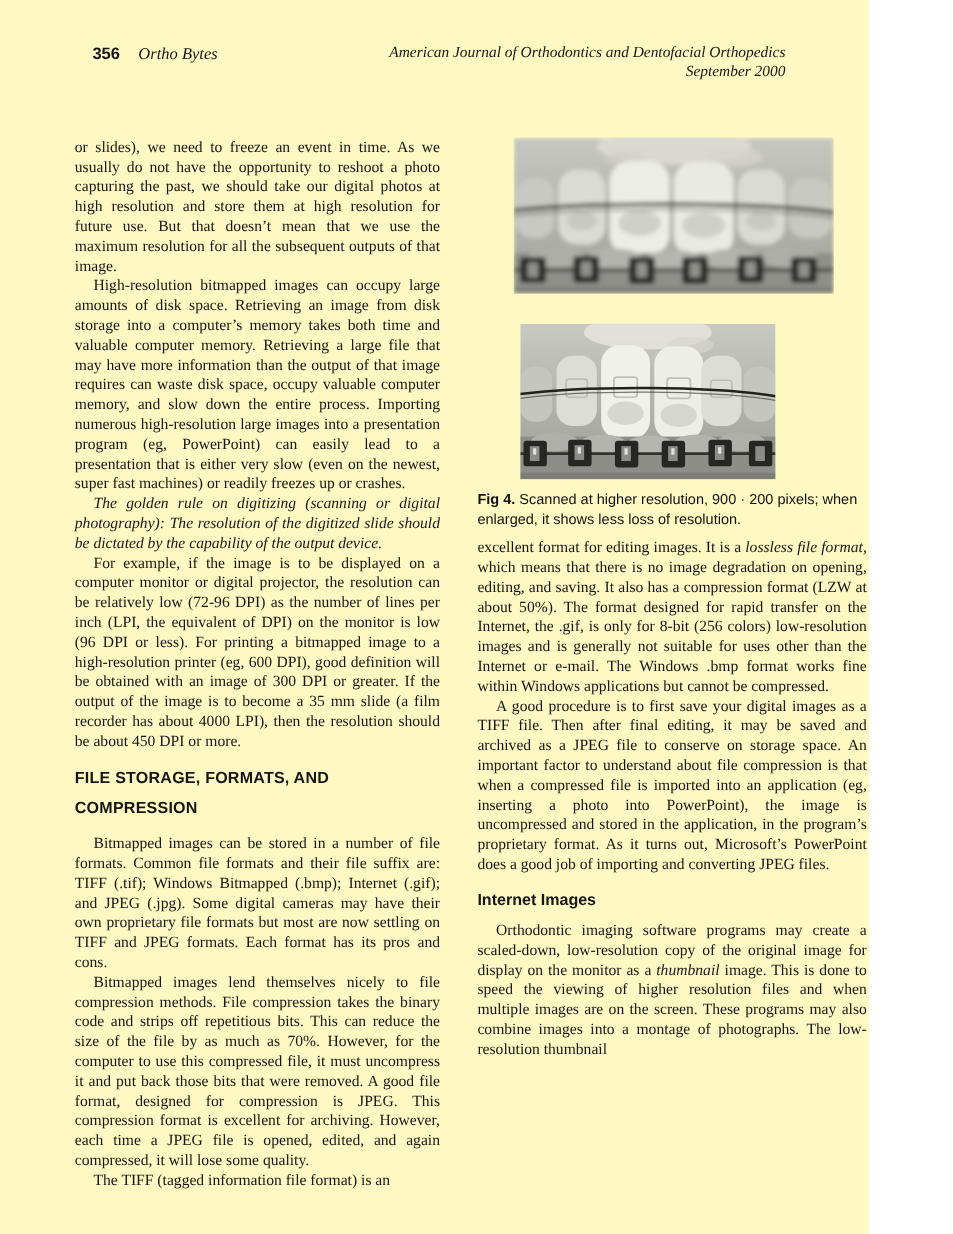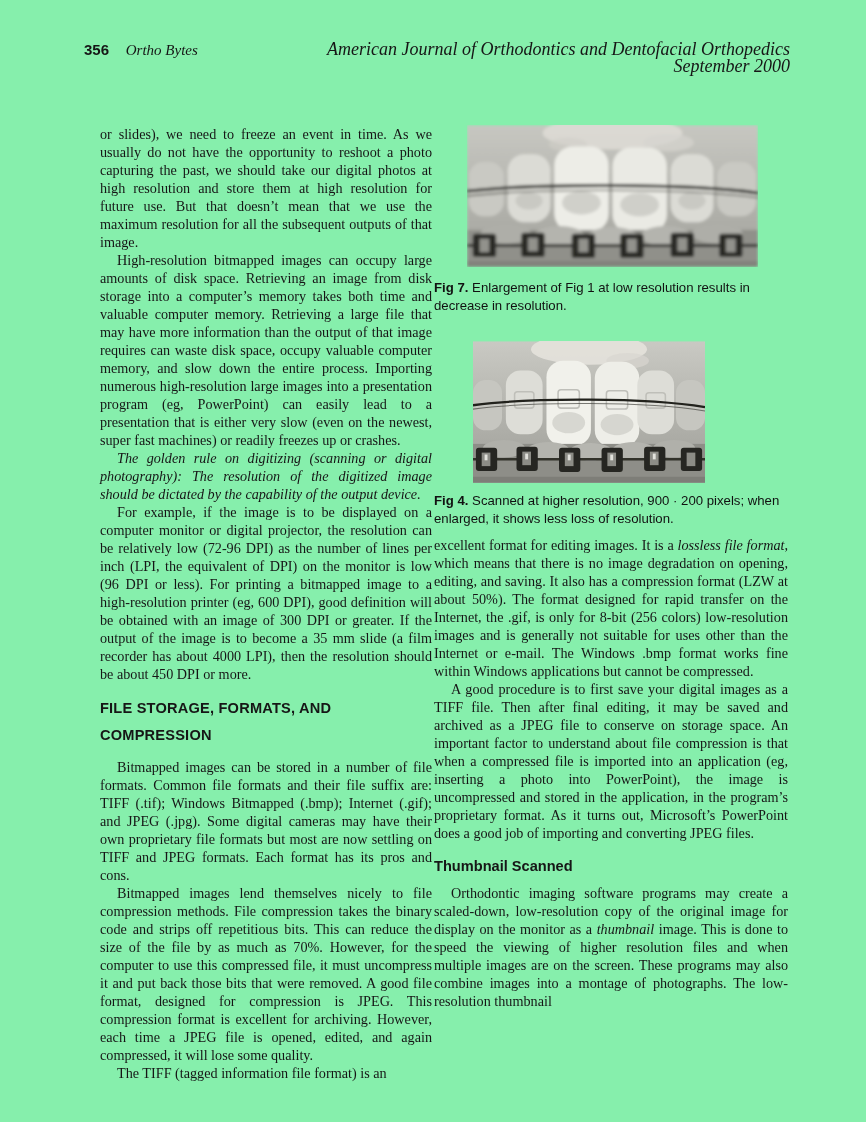--- a/index.html
+++ b/index.html
@@ -1,30 +1,30 @@
 <!DOCTYPE html>
 <html><head>
 <meta charset="utf-8">
 <style>
   html,body{margin:0;padding:0;background:#ffffff;}
   .page{
-    position:relative;width:866px;height:1122px;background:#86efac;
+    position:relative;width:790px;height:1122px;background:#fef9c3;
     font-family:"Liberation Serif","DejaVu Serif",serif;color:#161616;
     overflow:hidden;
   }
   
   .hdr{position:absolute;left:84px;right:76px;top:41px;display:flex;
        justify-content:space-between;align-items:flex-start;}
   .hdr-left{font-size:15px;white-space:nowrap;}
   .pnum{font-family:"Liberation Sans","DejaVu Sans",sans-serif;font-weight:700;}
   .ptitle{font-style:italic;margin-left:13px;}
-  .hdr-right{text-align:right;font-style:italic;font-size:18px;line-height:16.5px;}
+  .hdr-right{text-align:right;font-style:italic;font-size:14px;line-height:16.5px;}
   
   .col{position:absolute;top:125px;font-size:14.2px;line-height:18px;text-align:justify;}
-  .col-left{left:100px;width:332px;}
+  .col-left{left:68px;width:332px;}
   .col-right{left:434px;width:354px;}
   .para{margin:0;text-align:justify;}
   .para.ind{text-indent:17px;}
   .it{font-style:italic;}
   .bd{font-weight:700;}
   .sec-heading{
     font-family:"Liberation Sans","DejaVu Sans",sans-serif;font-weight:700;
     font-size:14.6px;line-height:27px;margin:12px 0 9px;text-align:left;letter-spacing:.2px;
   }
   .sub-heading{
@@ -54,21 +54,21 @@
     </div>
     <div class="hdr-right">
       <div>American Journal of Orthodontics and Dentofacial Orthopedics</div>
       <div>September 2000</div>
     </div>
   </div>
 
   <div class="col col-left">
       <p class="para"><span>or slides), we need to freeze an event in time. As we usually do not have the opportunity to reshoot a photo capturing the past, we should take our digital photos at high resolution and store them at high resolution for future use. But that doesn’t mean that we use the maximum resolution for all the subsequent outputs of that image.</span></p>
       <p class="para ind"><span>High-resolution bitmapped images can occupy large amounts of disk space. Retrieving an image from disk storage into a computer’s memory takes both time and valuable computer memory. Retrieving a large file that may have more information than the output of that image requires can waste disk space, occupy valuable computer memory, and slow down the entire process. Importing numerous high-resolution large images into a presentation program (eg, PowerPoint) can easily lead to a presentation that is either very slow (even on the newest, super fast machines) or readily freezes up or crashes.</span></p>
-      <p class="para ind"><span class="it">The golden rule on digitizing (scanning or digital photography): The resolution of the digitized image should be dictated by the capability of the output device.</span></p>
+      <p class="para ind"><span class="it">The golden rule on digitizing (scanning or digital photography): The resolution of the digitized slide should be dictated by the capability of the output device.</span></p>
       <p class="para ind"><span>For example, if the image is to be displayed on a computer monitor or digital projector, the resolution can be relatively low (72-96 DPI) as the number of lines per inch (LPI, the equivalent of DPI) on the monitor is low (96 DPI or less). For printing a bitmapped image to a high-resolution printer (eg, 600 DPI), good definition will be obtained with an image of 300 DPI or greater. If the output of the image is to become a 35 mm slide (a film recorder has about 4000 LPI), then the resolution should be about 450 DPI or more.</span></p>
       <div class="sec-heading">FILE STORAGE, FORMATS, AND COMPRESSION</div>
       <p class="para ind"><span>Bitmapped images can be stored in a number of file formats. Common file formats and their file suffix are: TIFF (.tif); Windows Bitmapped (.bmp); Internet (.gif); and JPEG (.jpg). Some digital cameras may have their own proprietary file formats but most are now settling on TIFF and JPEG formats. Each format has its pros and cons.</span></p>
       <p class="para ind"><span>Bitmapped images lend themselves nicely to file compression methods. File compression takes the binary code and strips off repetitious bits. This can reduce the size of the file by as much as 70%. However, for the computer to use this compressed file, it must uncompress it and put back those bits that were removed. A good file format, designed for compression is JPEG. This compression format is excellent for archiving. However, each time a JPEG file is opened, edited, and again compressed, it will lose some quality.</span></p>
       <p class="para ind"><span>The TIFF (tagged information file format) is an</span></p>
     </div>
 
   <div class="col col-right">
 
     <figure>
@@ -118,21 +118,20 @@
             <rect x="13" y="117" width="10" height="14"></rect>
             <rect x="63" y="116" width="10" height="14"></rect>
             <rect x="115" y="117" width="10" height="14"></rect>
             <rect x="165" y="117" width="10" height="14"></rect>
             <rect x="217" y="116" width="10" height="14"></rect>
             <rect x="267" y="117" width="10" height="14"></rect>
           </g>
           <rect x="0" y="140" width="300" height="6" fill="#82827c"></rect>
         </g>
       </svg>
-      <figcaption class="cap"><span class="bd">Fig 7.</span><span> Enlargement of Fig 1 at low resolution results in decrease in resolution.</span></figcaption>
     </figure>
 
     <figure class="fig8-wrap">
       <svg class="fig8-art" width="232" height="142" viewBox="0 0 240 146" aria-hidden="true">
         <defs>
           <filter id="b8" x="-6%" y="-6%" width="112%" height="112%">
               <feGaussianBlur stdDeviation="0.45"></feGaussianBlur>
             </filter>
           <linearGradient id="gum8" x1="0" y1="0" x2="0" y2="1">
             <stop offset="0" stop-color="#c9c9c3"></stop>
@@ -191,18 +190,18 @@
           </g>
           <rect x="0" y="140" width="240" height="6" fill="#7e7e78"></rect>
         </g>
       </svg>
       <figcaption class="cap"><span class="bd">Fig 4.</span><span> Scanned at higher resolution, 900 · 200 pixels; when enlarged, it shows less loss of resolution.</span></figcaption>
     </figure>
 
     <div class="right-text">
         <p class="para"><span>excellent format for editing images. It is a </span><span class="it">lossless file format</span><span>, which means that there is no image degradation on opening, editing, and saving. It also has a compression format (LZW at about 50%). The format designed for rapid transfer on the Internet, the .gif, is only for 8-bit (256 colors) low-resolution images and is generally not suitable for uses other than the Internet or e-mail. The Windows .bmp format works fine within Windows applications but cannot be compressed.</span></p>
         <p class="para ind"><span>A good procedure is to first save your digital images as a TIFF file. Then after final editing, it may be saved and archived as a JPEG file to conserve on storage space. An important factor to understand about file compression is that when a compressed file is imported into an application (eg, inserting a photo into PowerPoint), the image is uncompressed and stored in the application, in the program’s proprietary format. As it turns out, Microsoft’s PowerPoint does a good job of importing and converting JPEG files.</span></p>
-        <div class="sub-heading">Thumbnail Scanned</div>
+        <div class="sub-heading">Internet Images</div>
         <p class="para ind"><span>Orthodontic imaging software programs may create a scaled-down, low-resolution copy of the original image for display on the monitor as a </span><span class="it">thumbnail</span><span> image. This is done to speed the viewing of higher resolution files and when multiple images are on the screen. These programs may also combine images into a montage of photographs. The low-resolution thumbnail</span></p>
       </div>
 
   </div>
 </div>
 
 </body></html>

